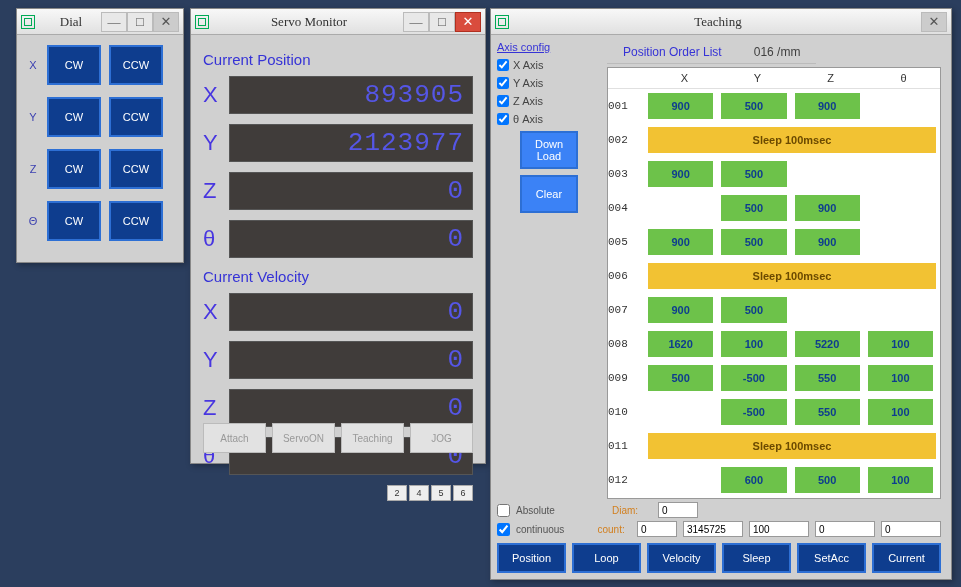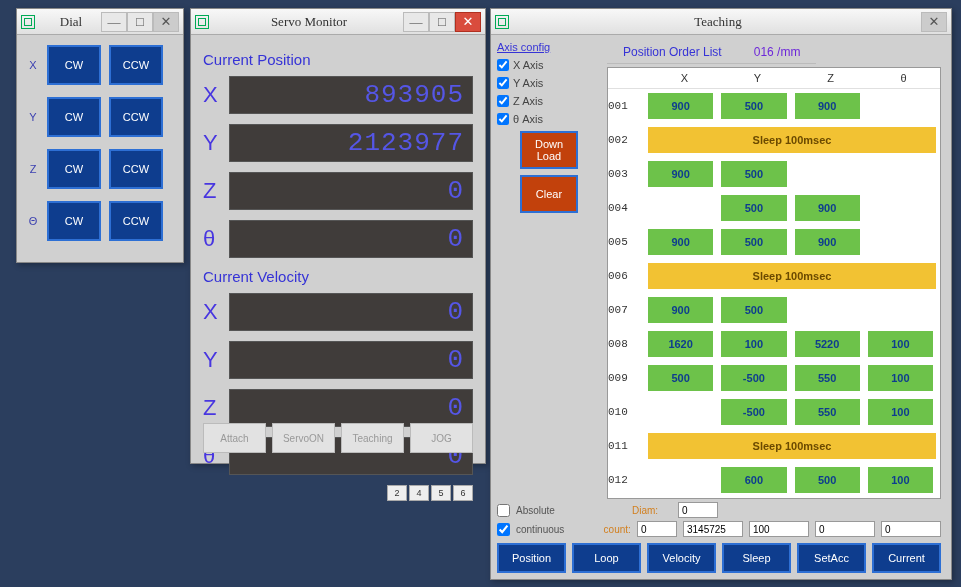--- a/index.html
+++ b/index.html
@@ -152,41 +152,41 @@
   .axis-config-lbl {
     color: #3633d6; font-size: 11px; margin-bottom: 6px; text-decoration: underline;
   }
   .check-row {
     display: flex; align-items: center; gap: 4px;
     font-size: 11px; color: #444; margin-bottom: 6px;
   }
   .check-row input { width: 12px; height: 12px; }
   .act-btn {
     width: 58px; height: 38px;
-    background: #c2410c;
+    background: #3b82f6;
     border: 2px solid #2d6fd4;
     color: #fff;
     font-size: 11px;
     margin: 6px auto;
     display: flex; align-items: center; justify-content: center;
     text-align: center;
     line-height: 1.1;
   }
   .teach-tabs {
     position: absolute;
     left: 116px; top: 6px; right: 10px;
     display: flex; gap: 0;
     font-size: 12px;
   }
   .tab {
     padding: 4px 16px;
     color: #3633d6;
     border-bottom: 1px solid #bbb;
   }
-  .tab.info { color: #6d28d9; }
+  .tab.info { color: #404040; }
   .order-list {
     position: absolute;
     left: 116px; top: 32px; right: 10px; bottom: 80px;
     background: #fff;
     border: 1px solid #999;
     overflow: hidden;
     font-size: 11px;
   }
   .list-hdr {
     display: flex;
@@ -232,21 +232,21 @@
   }
   .teach-bottom {
     position: absolute;
     left: 6px; right: 10px; bottom: 6px;
   }
   .chk-line {
     display: flex; align-items: center; gap: 6px;
     font-size: 10px; color: #555;
     margin-bottom: 3px;
   }
-  .chk-line .lbl2 { color: #d27f1e; font-size: 10px; margin-left: 20px; width: 40px; }
+  .chk-line .lbl2 { color: #d27f1e; font-size: 10px; margin-left: 0; width: 40px; }
   .chk-line .chk-label { width: 90px; }
   .field {
     width: 60px; height: 16px;
     background: #fff; border: 1px solid #999;
     font-size: 10px; padding: 0 3px;
   }
   .field.narrow { width: 40px; }
   .blue-btn-row {
     display: flex; gap: 6px;
     margin-top: 6px;

